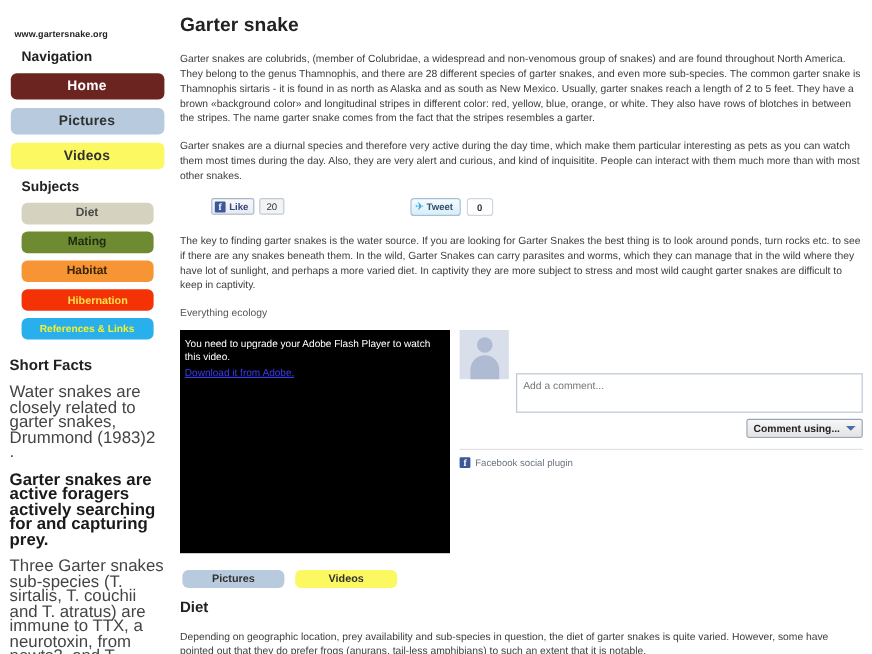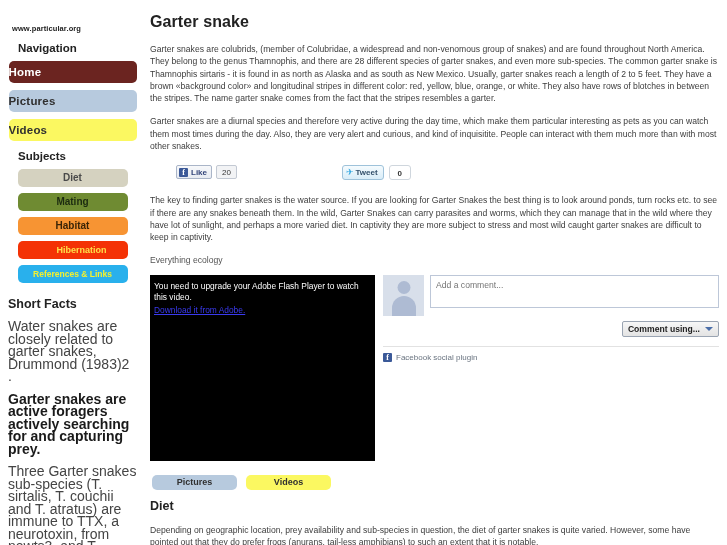--- a/index.html
+++ b/index.html
@@ -41,20 +41,21 @@
     font-size: 11.5px;
     font-weight: bold;
     color: #222;
     margin: 9px 0 7px 18px;
   }
   .navbtn {
     display: block;
     width: 128px;
     margin: 0 auto 7px auto;
     border-radius: 5px;
+    text-align: center;
     font-size: 11.5px;
     font-weight: bold;
     line-height: 22px;
     height: 22px;
     box-sizing: border-box;
     letter-spacing: 0.2px;
     cursor: pointer;
     overflow: hidden;
     white-space: nowrap;
   }
@@ -288,20 +289,21 @@
     border: 1px solid #bdc7d8;
     height: 33px;
     background: #ffffff;
     font-family: "Liberation Sans", sans-serif;
     font-size: 8.6px;
     color: #777;
     padding: 4px 5px;
     box-sizing: border-box;
     resize: none;
     outline: none;
+    margin-top: 36px;
   }
   .comment-actions {
     display: flex;
     justify-content: flex-end;
     margin-top: 5px;
   }
   .comment-using {
     border: 1px solid #9aa4b2;
     border-radius: 2px;
     background: linear-gradient(#f7f7f7,#e3e3e3);
@@ -360,21 +362,21 @@
   .tagbtn.pictures { background: #b7cade; }
   .tagbtn.videos   { background: #fbf861; }
 </style>
 </head>
 <body>
 
 <div id="page">
 
   <aside id="sidebar">
 
-    <div class="site-url">www.particular.org</div>
+    <div class="site-url">www.gartersnake.org</div>
 
     <div class="side-heading">Navigation</div>
 
     <div class="navbtn home">Home</div>
     <div class="navbtn pictures">Pictures</div>
     <div class="navbtn videos">Videos</div>
 
     <div class="side-heading">Subjects</div>
 
     <div class="subjbtn diet">Diet</div>

